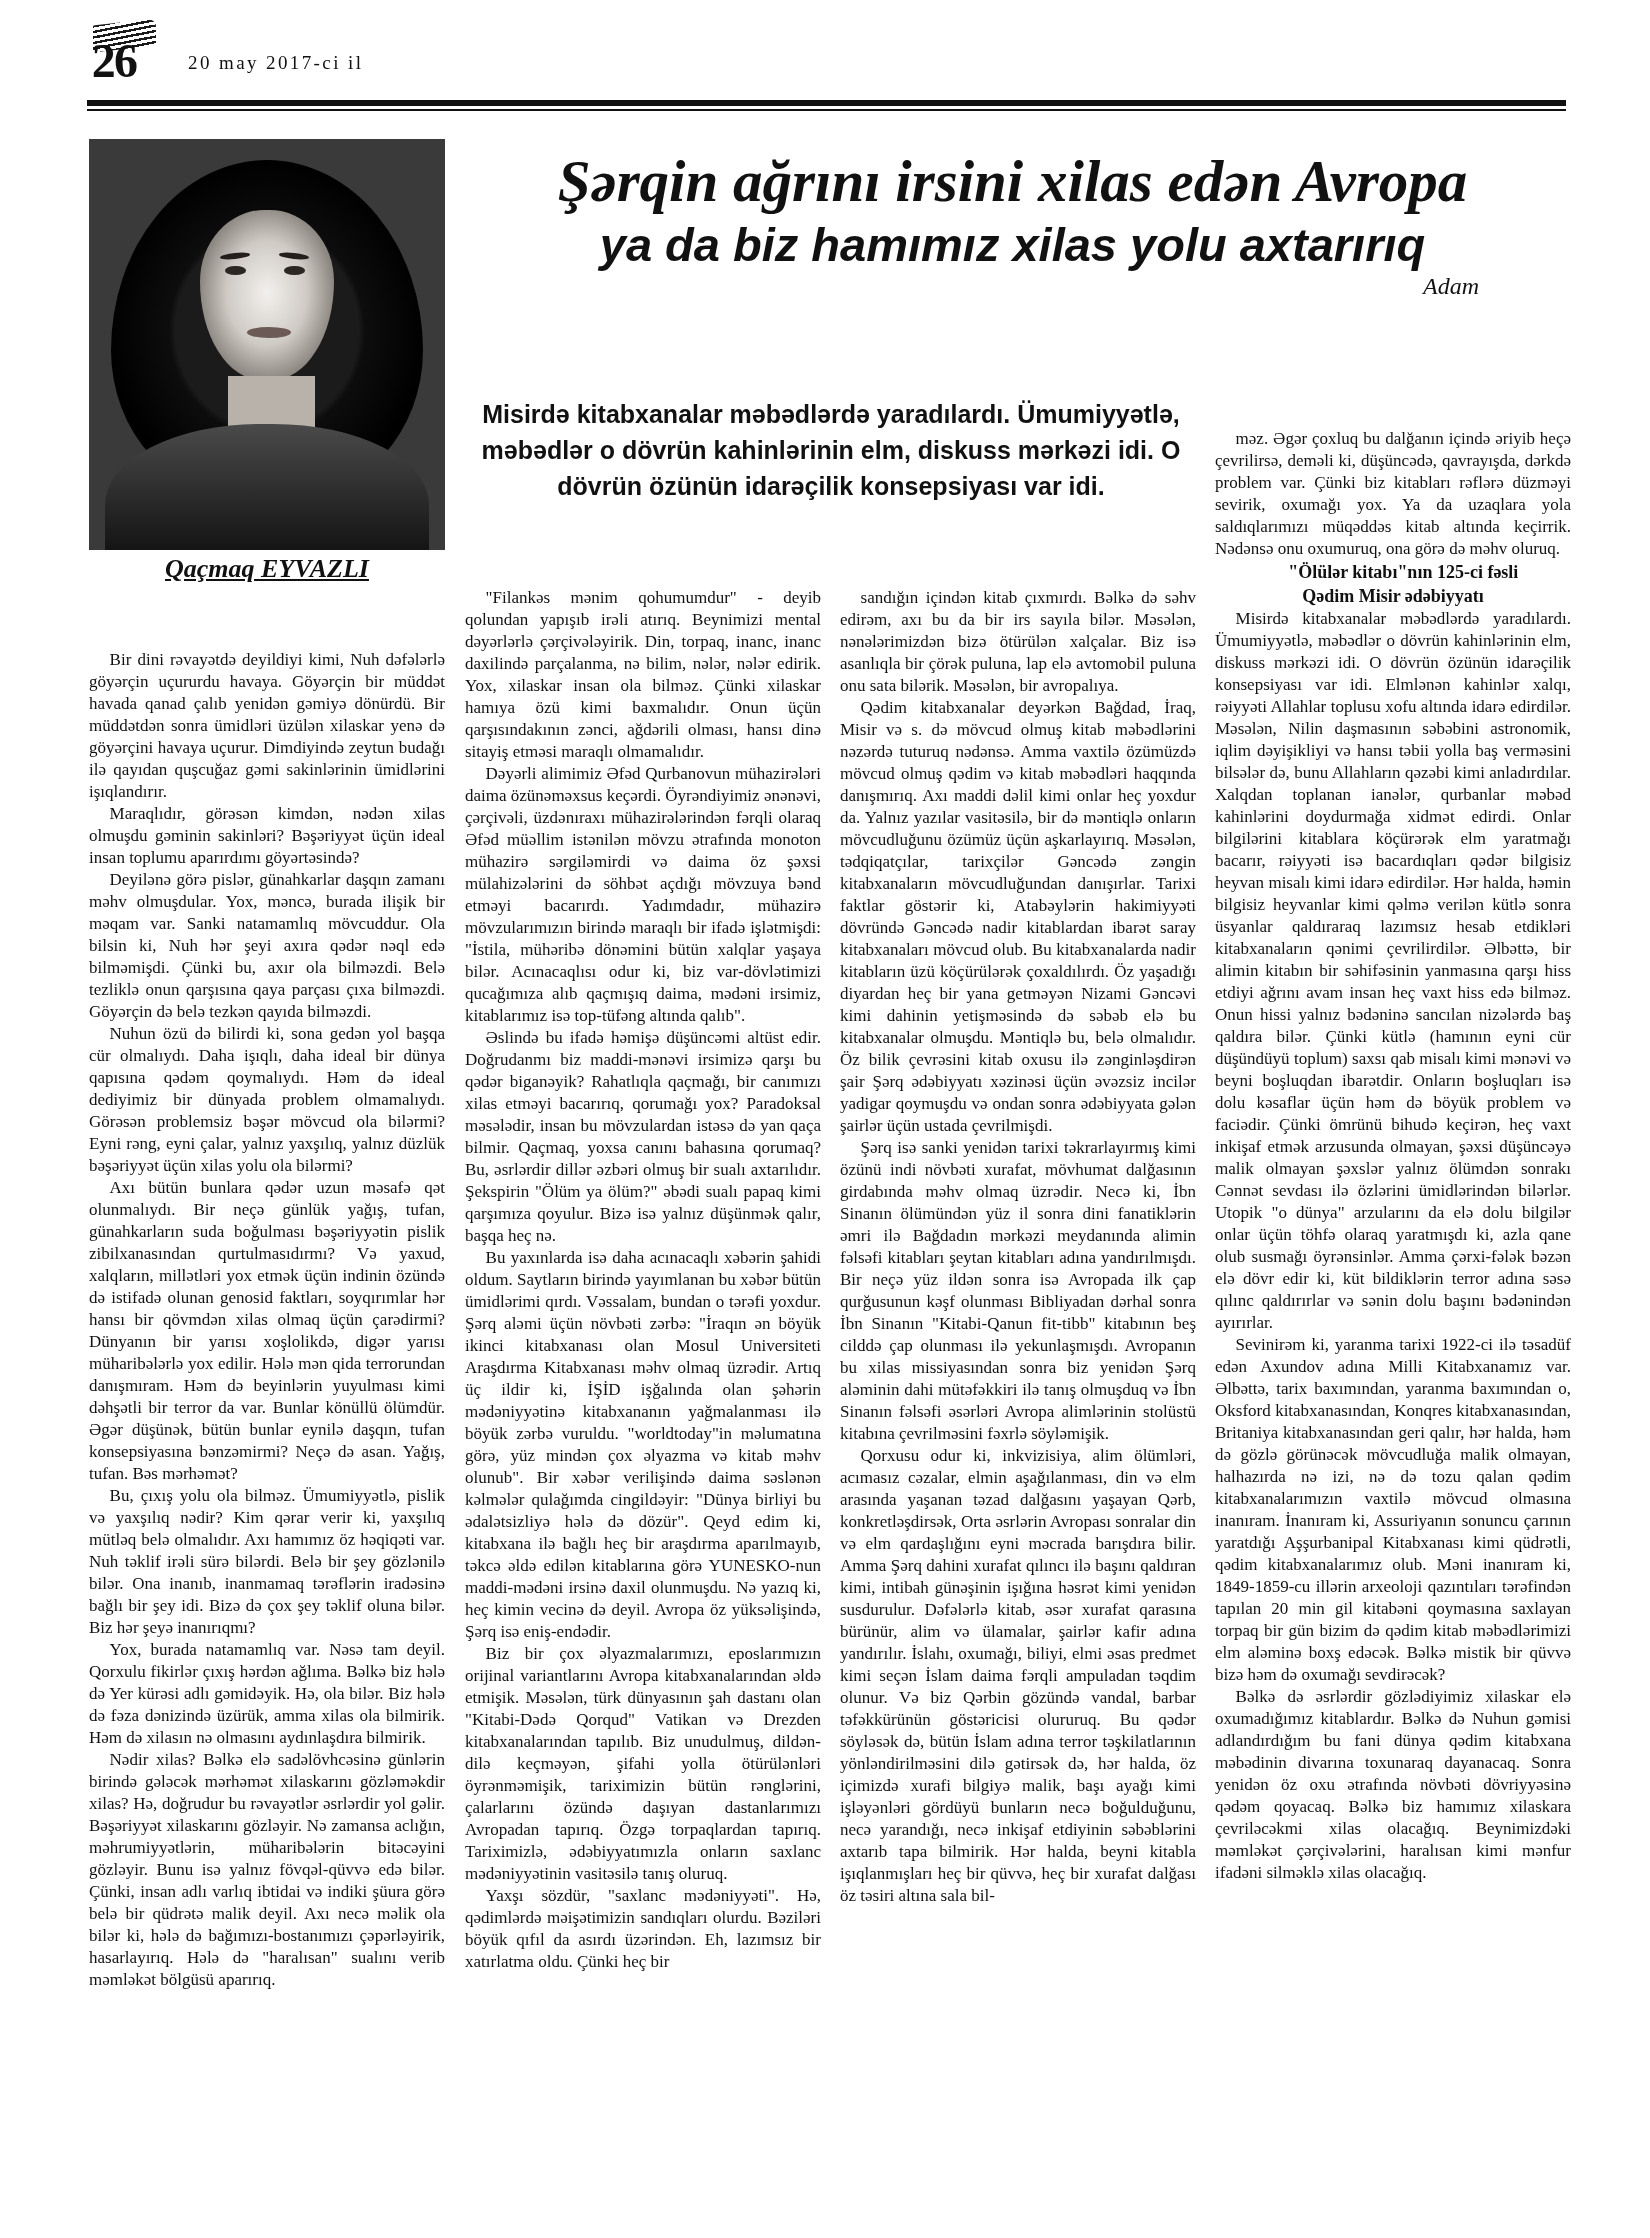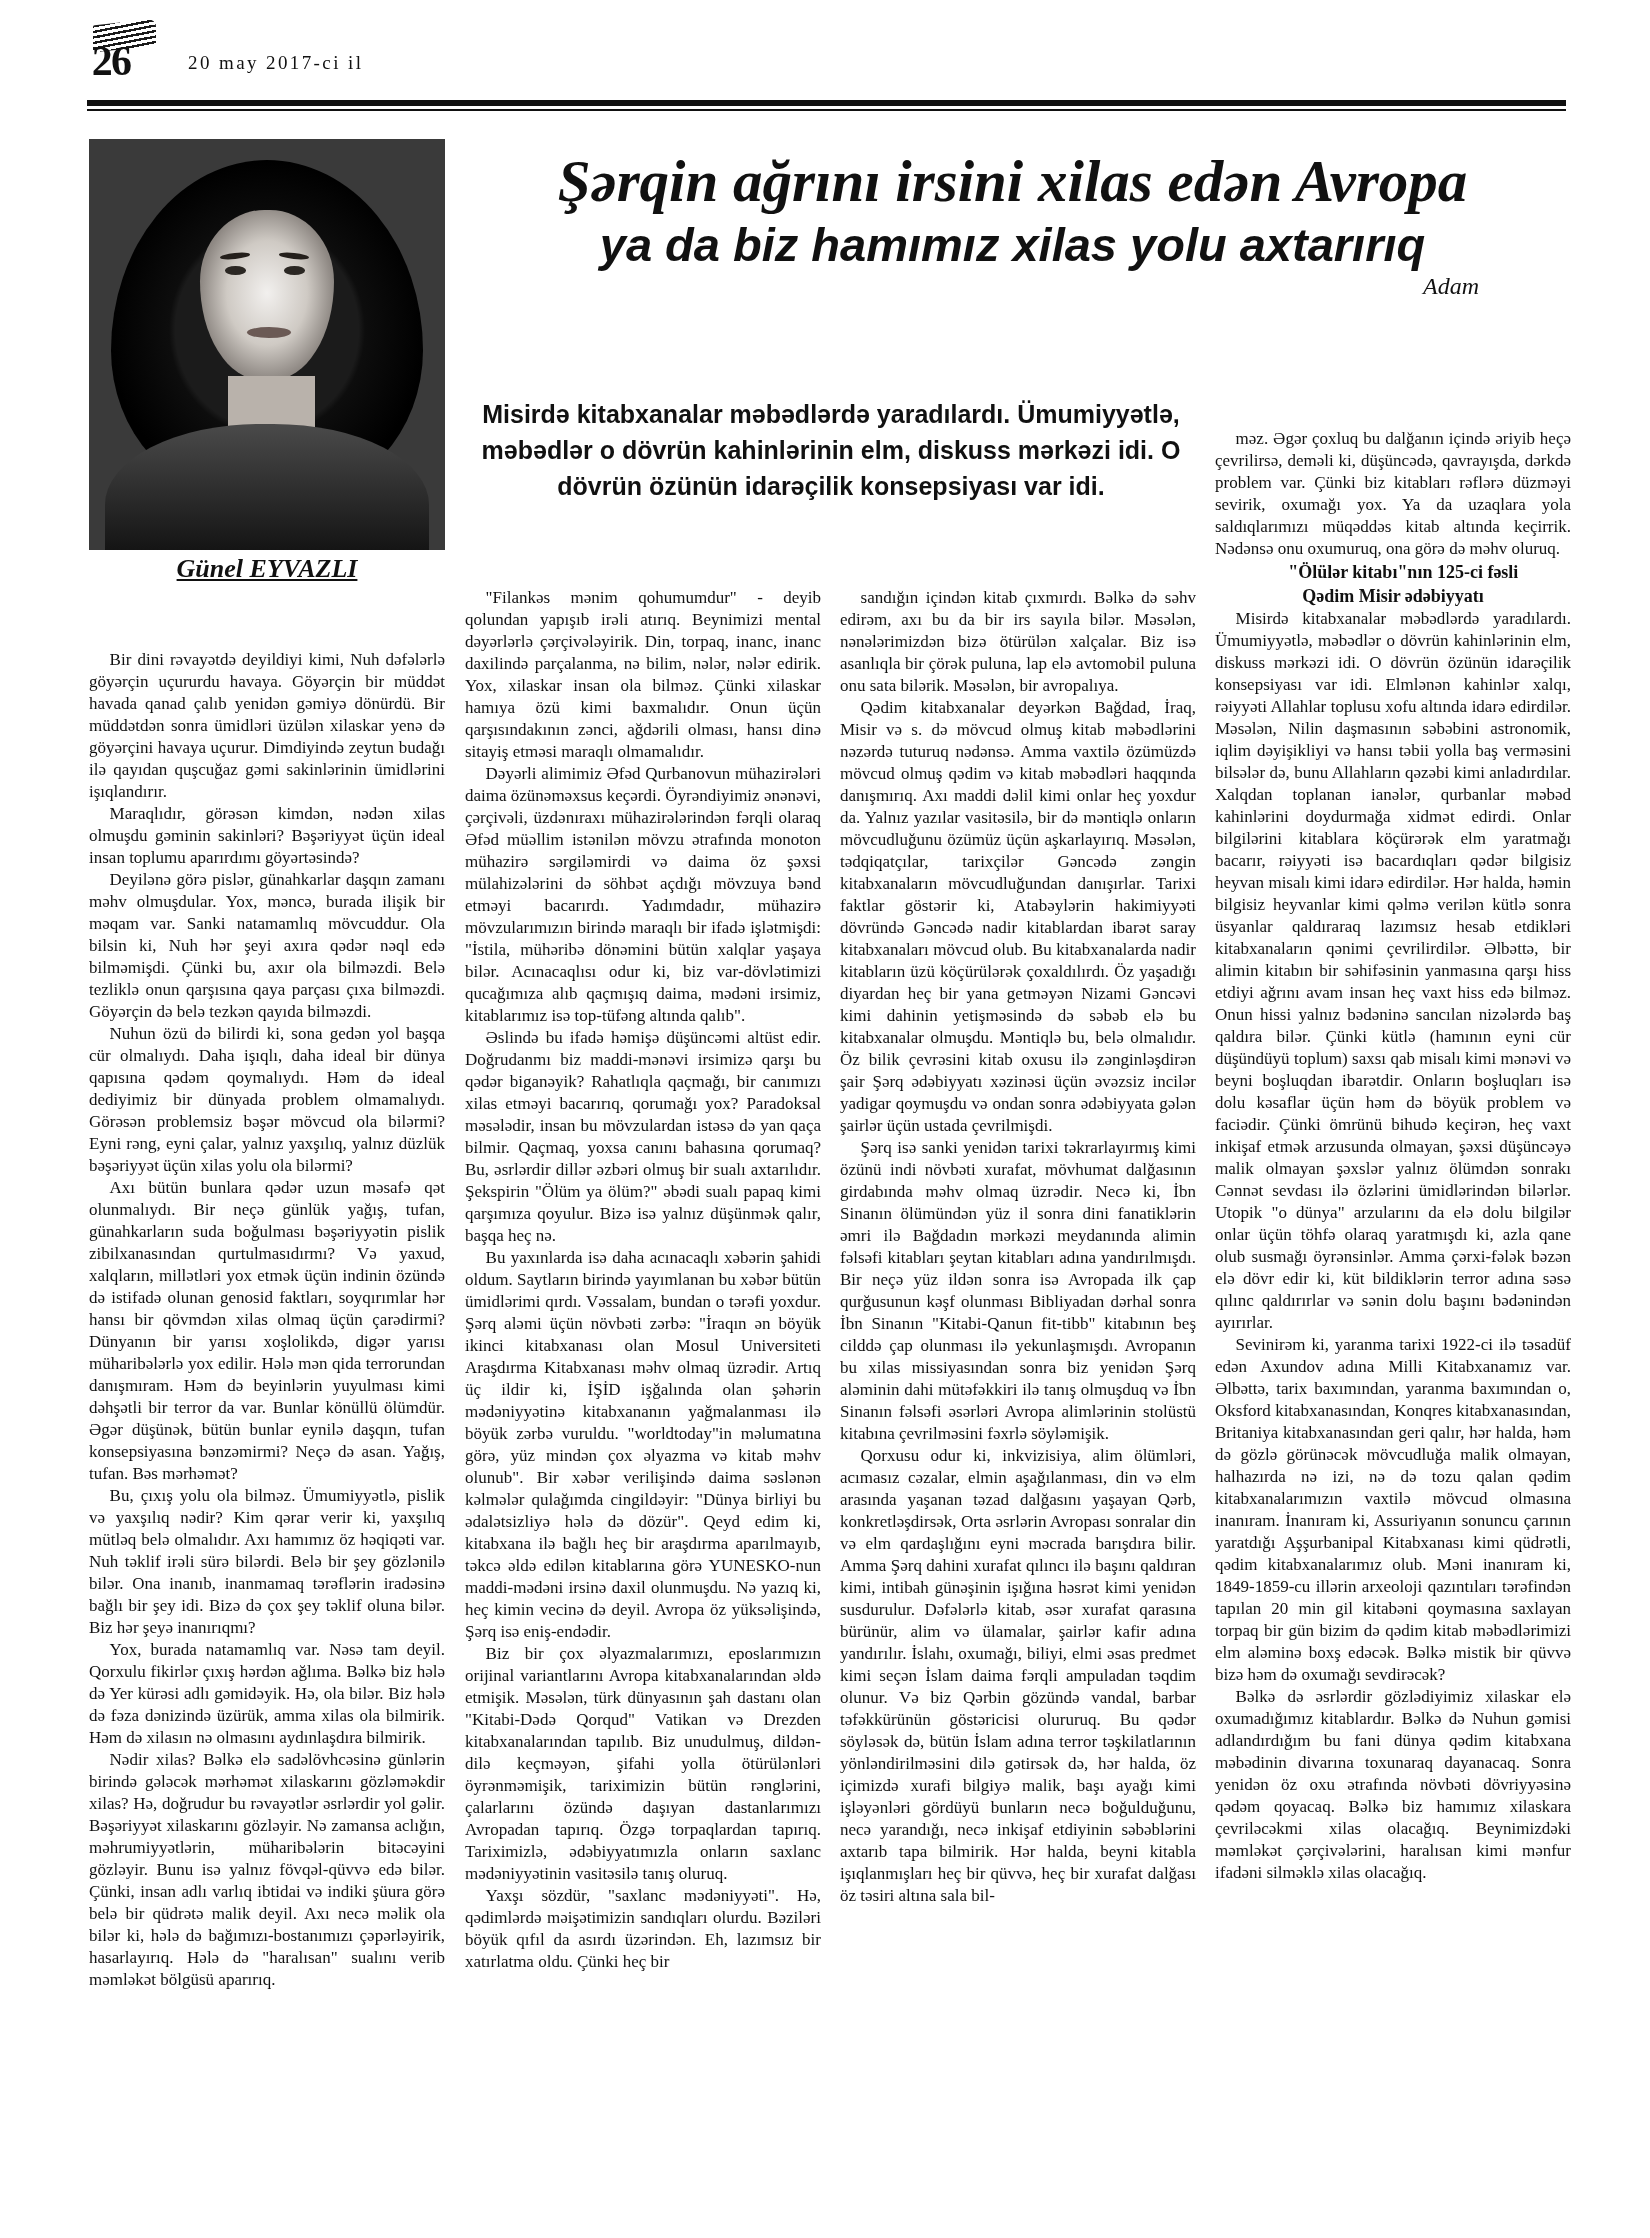--- a/index.html
+++ b/index.html
@@ -24,21 +24,21 @@
   }
   .page-num-box .book{
     position:absolute;left:6.3px;top:0;width:63px;height:27px;
     background:repeating-linear-gradient(175deg,#1a1a1a 0 2.4px,#fff 2.4px 5.5px);
     transform:skewY(-6deg);
     border-radius:1.6px 8px 1.6px 1.6px;
   }
   .page-num{
     position:absolute;left:4.7px;top:17.4px;
     font-family:"Liberation Serif",serif;
-    font-weight:bold;font-size:42px;line-height:44px;letter-spacing:-1.6px;
+    font-weight:bold;font-size:48px;line-height:44px;letter-spacing:-1.6px;
   }
   .issue-date{
     position:absolute;left:101px;top:30px;
     font-size:19px;letter-spacing:2.4px;font-family:"Liberation Serif",serif;
   }
   .logo{
     position:absolute;right:0;top:8px;text-align:right;
   }
   .logo .l1{
     font-family:"Liberation Serif",serif;
@@ -169,21 +169,21 @@
       <div class="hair"></div>
       <div class="face"></div>
       <div class="brow l"></div>
       <div class="brow r"></div>
       <div class="eye l"></div>
       <div class="eye r"></div>
       <div class="mouth"></div>
       <div class="neck"></div>
       <div class="shoulders"></div>
     </div>
-    <div class="photo-caption">Günel EYVAZLI</div>
+    <div class="photo-caption">Qaçmaq EYVAZLI</div>
   </div>
 
   <div class="headline">
     <div class="h1">Şərqin ağrını irsini xilas edən Avropa</div>
     <div class="h2">ya da biz hamımız xilas yolu axtarırıq</div>
     <div class="esse">Adam</div>
   </div>
 
   <div class="deck">Misirdə kitabxanalar məbədlərdə yaradılardı. Ümumiyyətlə, məbədlər o dövrün kahinlərinin elm, diskuss mərkəzi idi. O dövrün özünün idarəçilik konsepsiyası var idi.</div>
 

